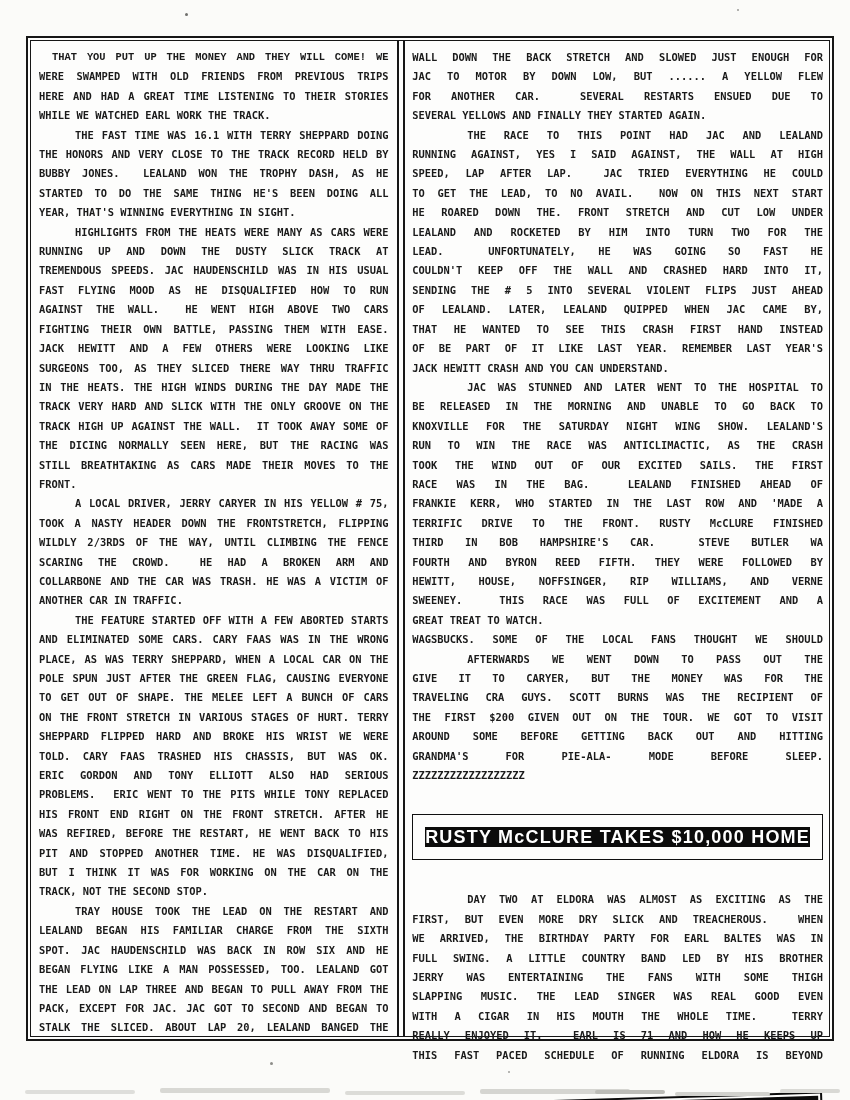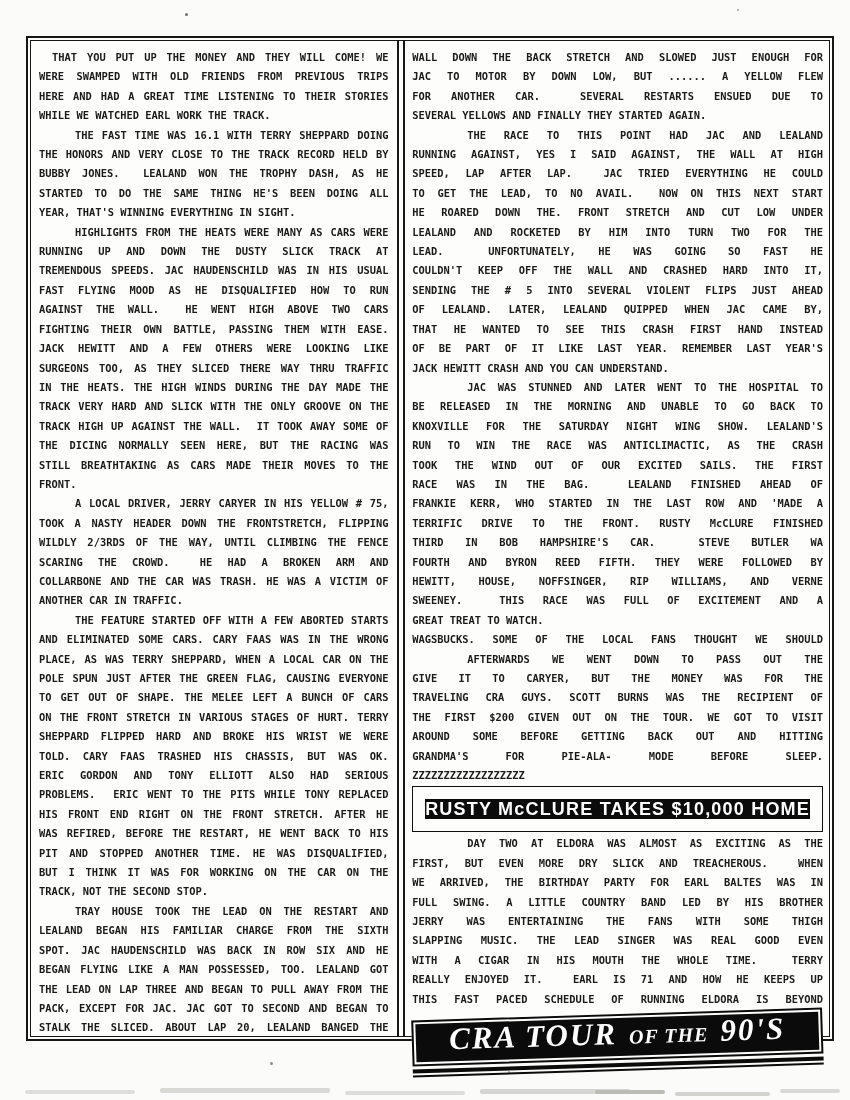--- a/index.html
+++ b/index.html
@@ -15,28 +15,28 @@
   .frame-inner{
     height:100%;box-sizing:border-box;border:1px solid #161616;
     display:flex;overflow:visible;
   }
   .col{box-sizing:border-box;}
   .col-left{width:392px;padding:7px 9px 0 8px;}
   .divider{
     width:8px;box-sizing:border-box;align-self:stretch;
     border-left:2px solid #161616;border-right:2px solid #161616;background:#fdfdfc;
   }
-  .col-right{flex:1;padding:7px 6px 0 7px;display:flex;flex-direction:column;position:relative;}
+  .col-right{flex:1;padding:7px 6px 0 7px;display:flex;flex-direction:column;position:relative;gap:28px;}
   .tline{
     font-size:10.4px;font-weight:bold;line-height:19.4px;color:#1a1a1a;
     text-align:justify;text-align-last:justify;text-justify:inter-word;
     white-space:pre-wrap;letter-spacing:0;
   }
   .nojust{text-align-last:left;}
-  .ind1{padding-left:13px;}
+  .ind1{padding-left:13px;font-family:Liberation Mono, monospace;}
   .ind2{padding-left:36px;}
   .ind3{padding-left:55px;}
   .banner1-wrap{border:1px solid #101010;padding:12px;margin:1px 0 2px 0;}
   .banner1-band{
     background:#0b0b0b;color:#ffffff;text-align:center;
     font-family:"Liberation Sans",sans-serif;font-weight:bold;
     font-size:18px;letter-spacing:1.2px;height:20px;line-height:20px;
     white-space:nowrap;overflow:hidden;
   }
   .cra-banner{margin-top:5px;transform:rotate(-1.8deg);transform-origin:50% 50%;}

